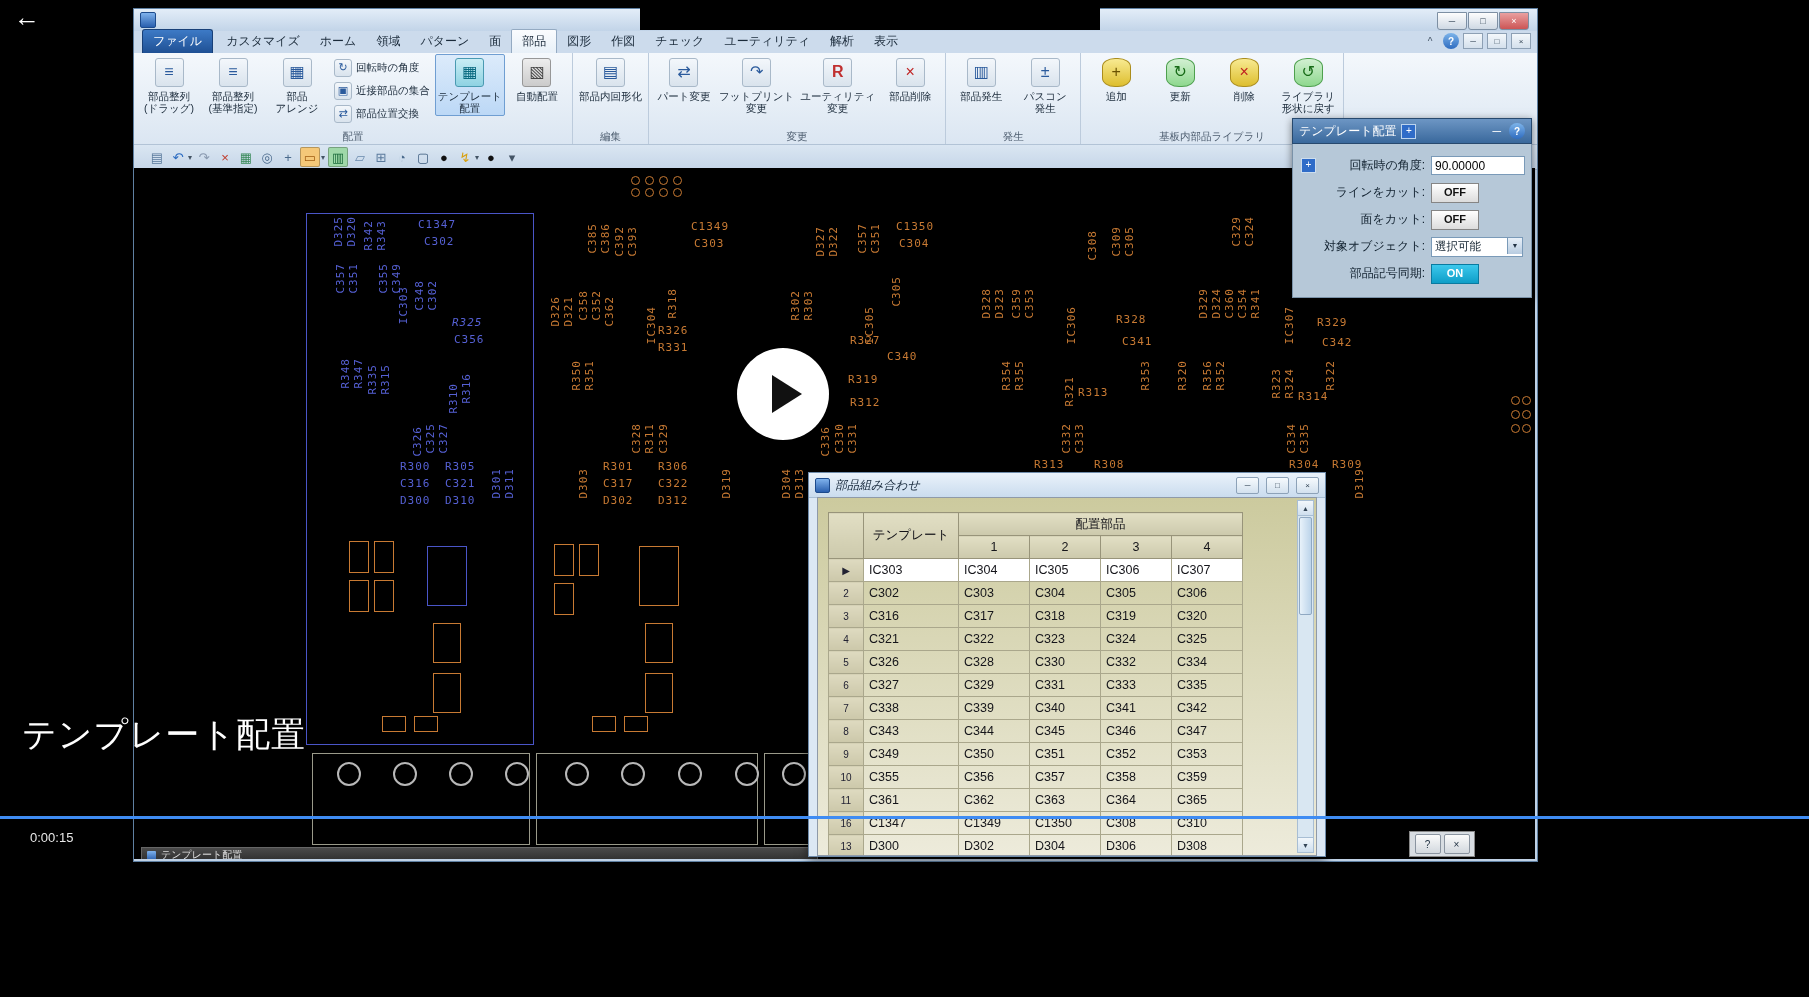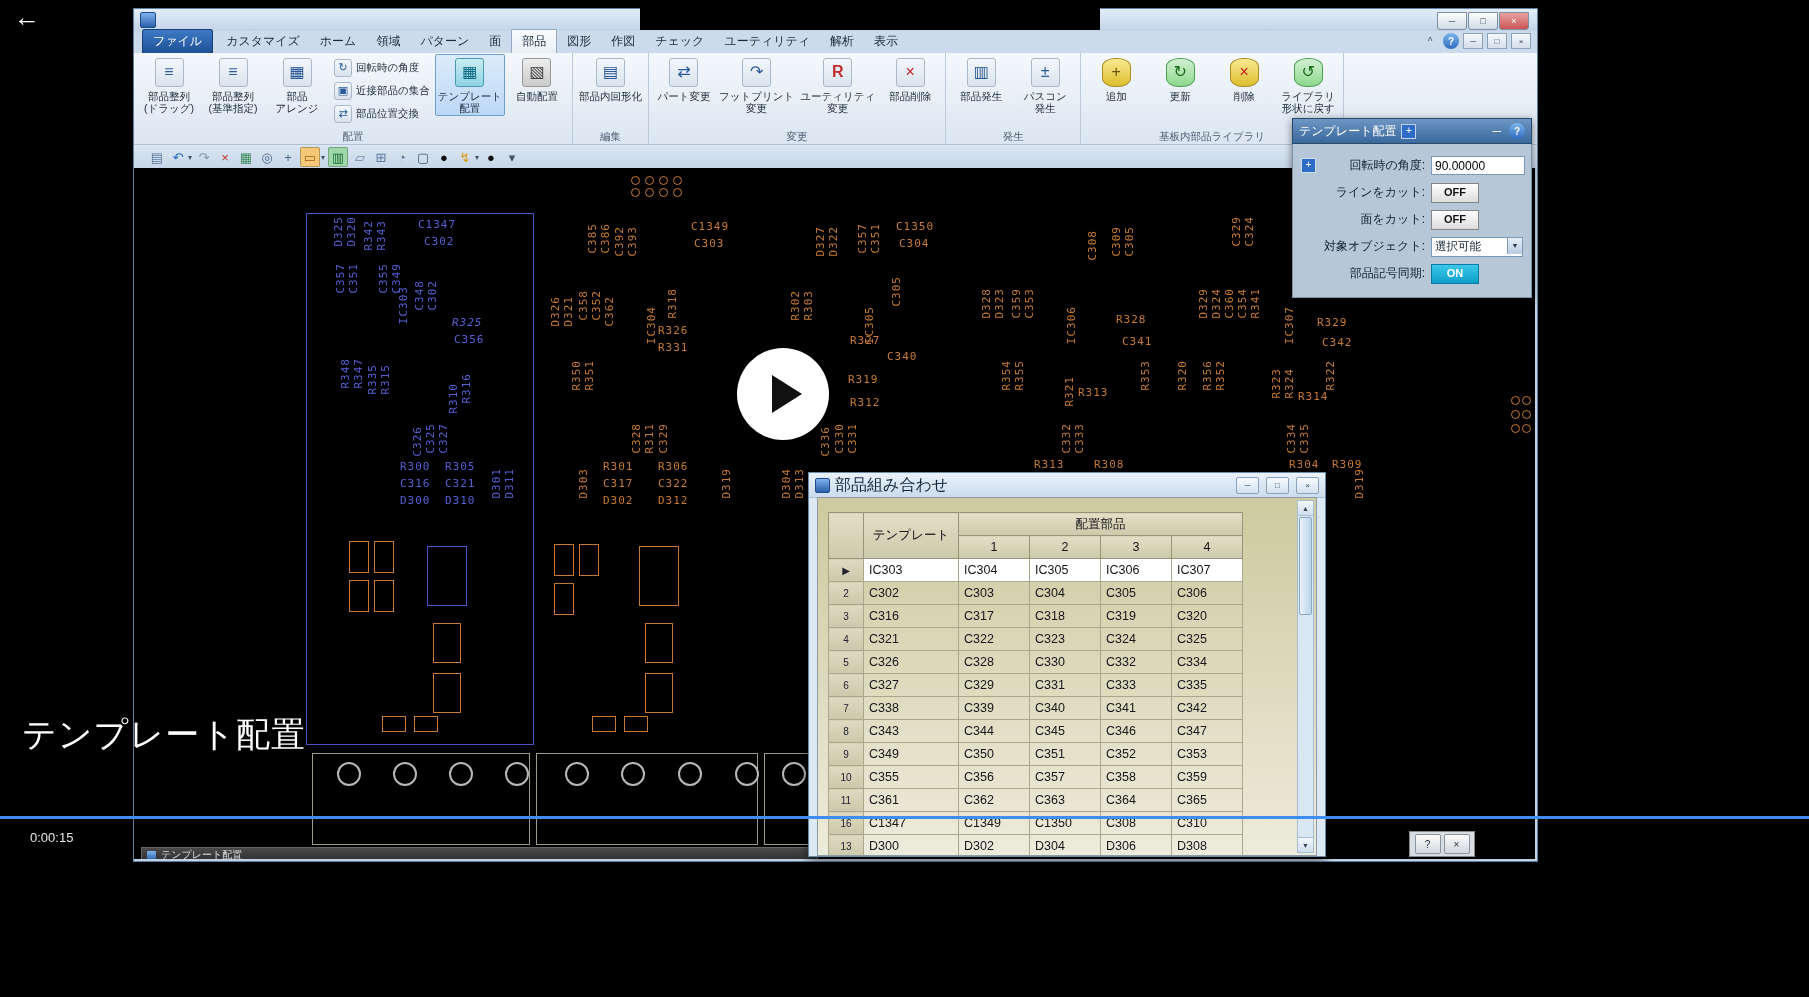--- a/index.html
+++ b/index.html
@@ -97,21 +97,21 @@
   .p-select{width:90px;height:18px;background:#fff;border:1px solid #7a9ab8;font-size:11.5px;display:flex;align-items:center;
             padding-left:3px;position:relative;cursor:pointer;}
   .p-sel-arrow{position:absolute;right:0;top:0;width:14px;height:16px;background:linear-gradient(#e8f0f8,#b8cce0);border-left:1px solid #7a9ab8;
                font-size:7px;color:#234;display:flex;align-items:center;justify-content:center;}
 
   
   #dialog{position:absolute;left:808px;top:472px;width:516px;height:383px;z-index:5;background:#dce8f4;border:1px solid #6f8cab;
           box-shadow:0 3px 10px rgba(0,0,0,.55);overflow:hidden;}
   .dlg-title{height:24px;background:linear-gradient(#eaf2fa,#cadcee);display:flex;align-items:center;padding:0 6px;gap:5px;border-bottom:1px solid #a8bed4;}
   .dlg-ic{width:13px;height:13px;background:linear-gradient(#7fb2ec,#2a5fae);border:1px solid #1c4a8c;border-radius:2px;}
-  .dlg-title-text{font-size:16px;color:#15273a;}
+  .dlg-title-text{font-size:12px;color:#15273a;font-style:italic;}
   .dlg-btn{width:21px;height:15px;background:linear-gradient(#f6fafd,#d3e1ee);border:1px solid #8da2b8;border-radius:2px;
            font-size:8px;color:#345;display:flex;align-items:center;justify-content:center;cursor:pointer;margin-left:2px;}
   .dlg-body{position:absolute;left:8px;right:8px;top:24px;bottom:0;background:linear-gradient(#ccca9e,#edebdb);border:1px solid #8f9aa8;overflow:hidden;}
   #combo-table{border-collapse:collapse;margin:14px 0 0 10px;font-size:12.5px;color:#15151a;}
   #combo-table th,#combo-table td{border:1px solid #aaa78c;padding:0 5px;height:22px;text-align:left;font-weight:normal;white-space:nowrap;}
   #combo-table th{background:linear-gradient(#e2dfc4,#ccc9ac);text-align:center;border-color:#98947a;}
   #combo-table td.rownum{background:linear-gradient(#dedac0,#ccc8aa);width:24px;min-width:24px;text-align:center;font-size:10px;color:#223;}
   #combo-table td.tmpl{width:84px;min-width:84px;}
   #combo-table td.part{width:60px;min-width:60px;}
   #combo-table tr.sel td.tmpl,#combo-table tr.sel td.part{background:#fff;}

